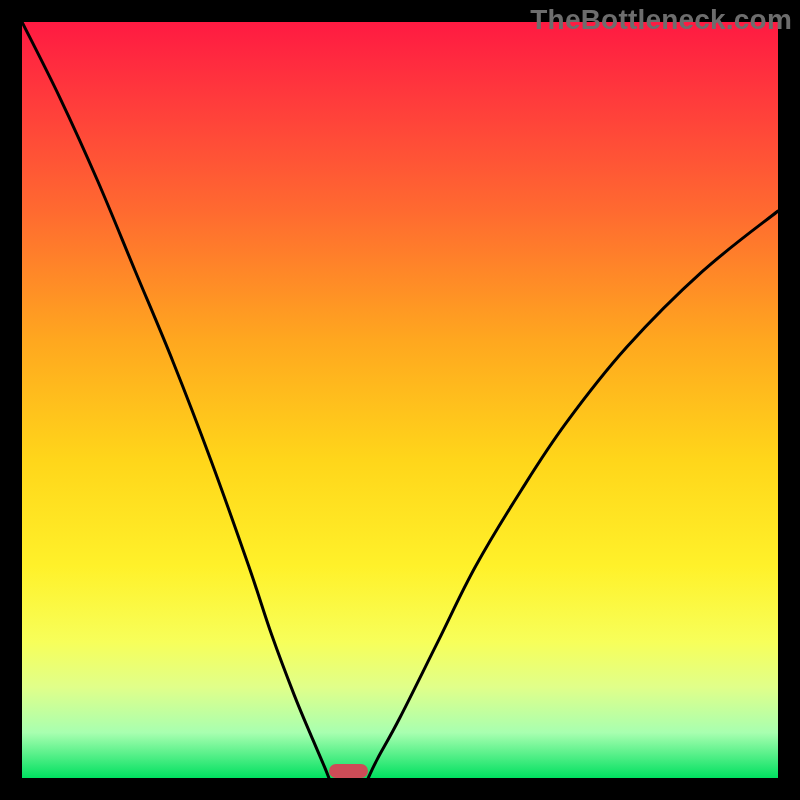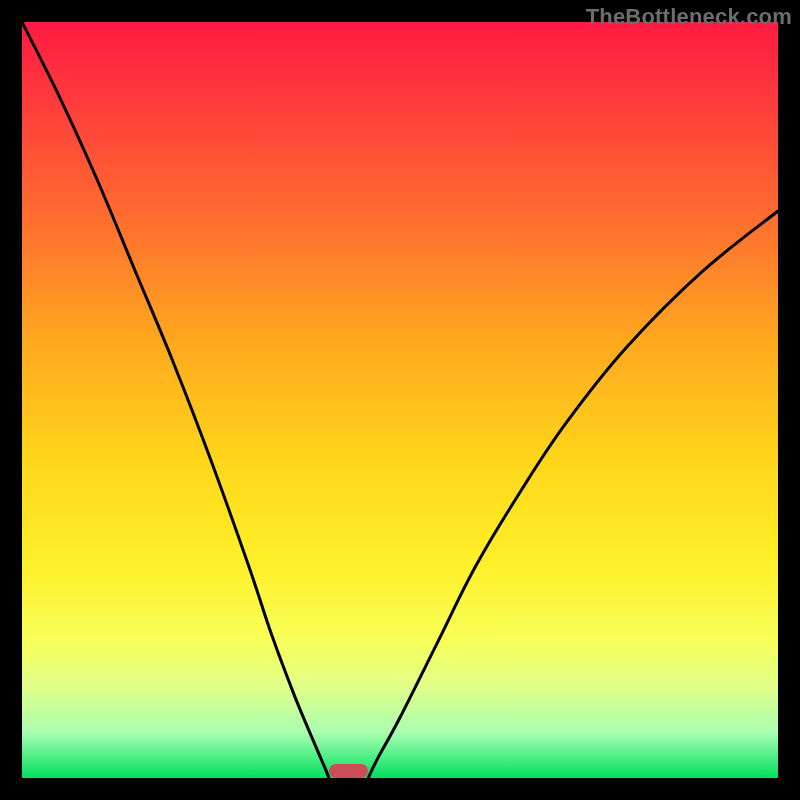--- a/index.html
+++ b/index.html
@@ -10,21 +10,21 @@
       #ff1a42 0%,
       #ff3a3c 10%,
       #ff6a30 25%,
       #ffa71f 42%,
       #ffd61a 58%,
       #fff12a 72%,
       #f7ff5a 82%,
       #e0ff8a 88%,
       #a8ffb0 94%,
       #00e060 100%)}
-  .wm{position:absolute;right:8px;top:4px;color:#6d6d6d;font-size:22px;font-weight:600;letter-spacing:0.2px}
+  .wm{position:absolute;right:8px;top:4px;color:#6d6d6d;font-size:28px;font-weight:600;letter-spacing:0.2px}
   svg.curve{position:absolute;left:0;top:0;width:756px;height:756px}
   .mark{position:absolute;background:#cc4c57;border-radius:7px}
 </style>
 </head>
 <body>
 
 <div class="frame">
   <div class="plot">
     <div class="grad"></div>
 

